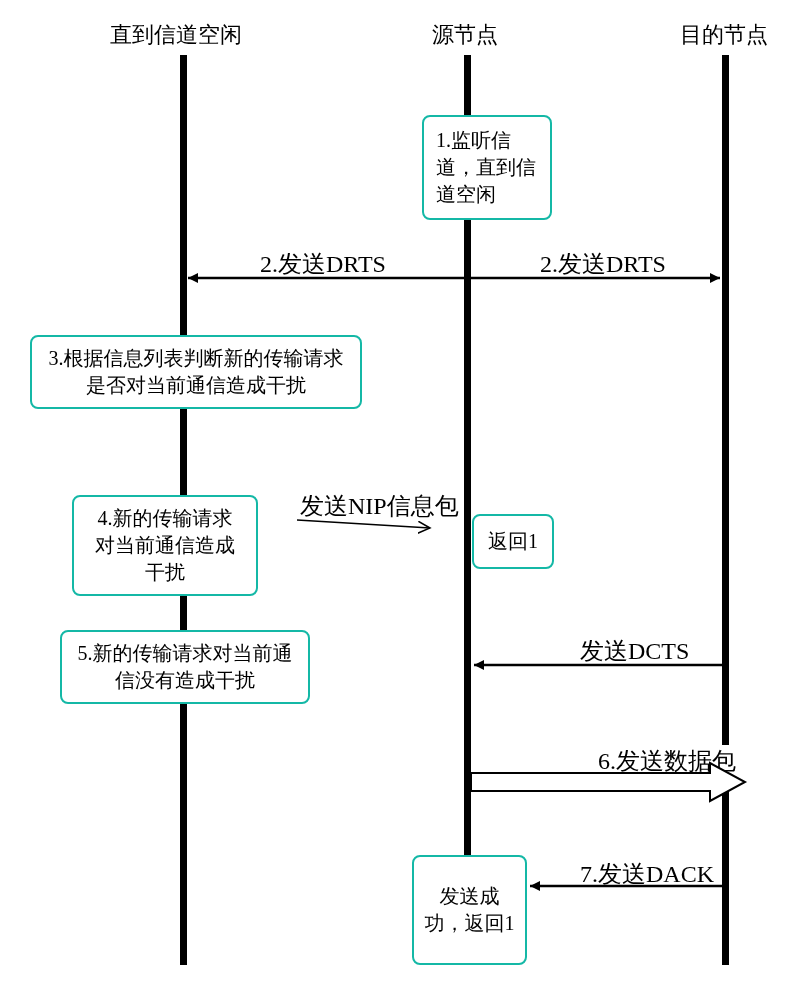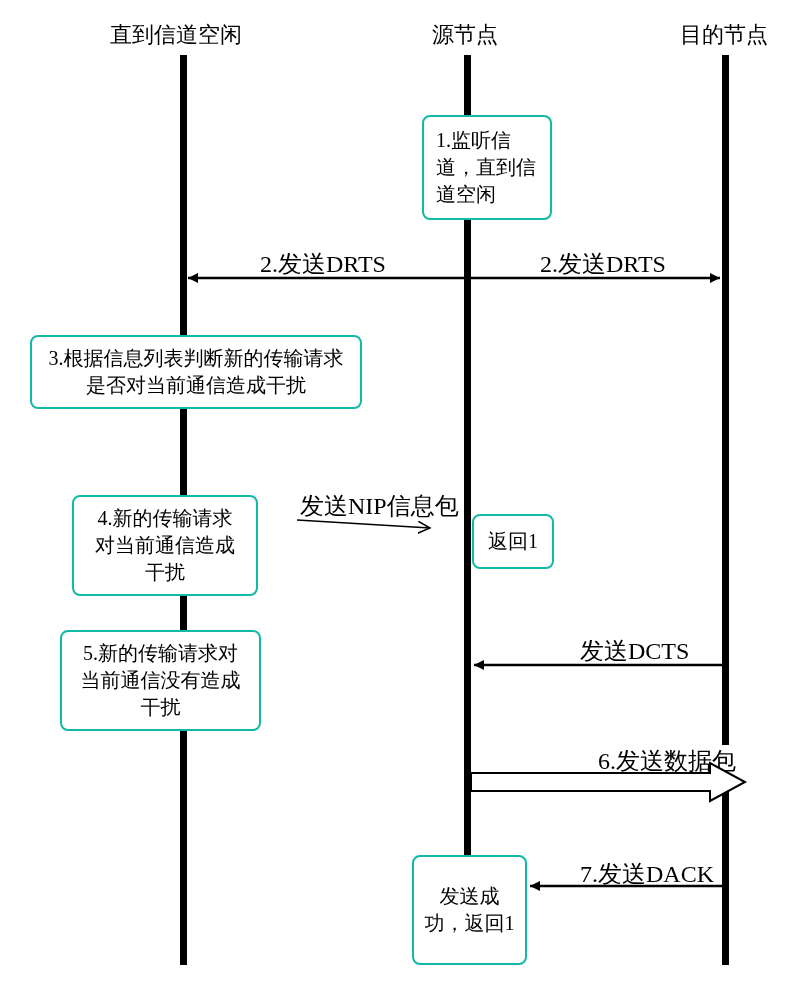--- a/index.html
+++ b/index.html
@@ -67,21 +67,21 @@
 <div class="arrow-label" style="left:540px; top:248px;">2.发送DRTS</div>
 
 <div class="msg-box" style="left:30px; top:335px; width:332px;">3.根据信息列表判断新的传输请求是否对当前通信造成干扰</div>
 
 <div class="msg-box" style="left:72px; top:495px; width:186px;">4.新的传输请求对当前通信造成干扰</div>
 
 <div class="arrow-label" style="left:300px; top:490px; background:transparent;">发送NIP信息包</div>
 
 <div class="msg-box" style="left:432px; top:514px; padding:12px 14px;margin-left:40px;">返回1</div>
 
-<div class="msg-box" style="left:60px; top:630px; width:201px;">5.新的传输请求对当前通信没有造成干扰</div>
+<div class="msg-box" style="left:60px; top:630px; width:250px;">5.新的传输请求对当前通信没有造成干扰</div>
 
 <div class="arrow-label" style="left:580px; top:635px; background:transparent;">发送DCTS</div>
 
 <div class="arrow-label" style="left:550px; top:745px;margin-left:48px;">6.发送数据包</div>
 
 <div class="msg-box" style="left:412px; top:855px; width:115px; padding:26px 8px;">发送成功，返回1</div>
 
 <div class="arrow-label" style="left:580px; top:858px; background:transparent;">7.发送DACK</div>
 
 <svg class="arrows">

